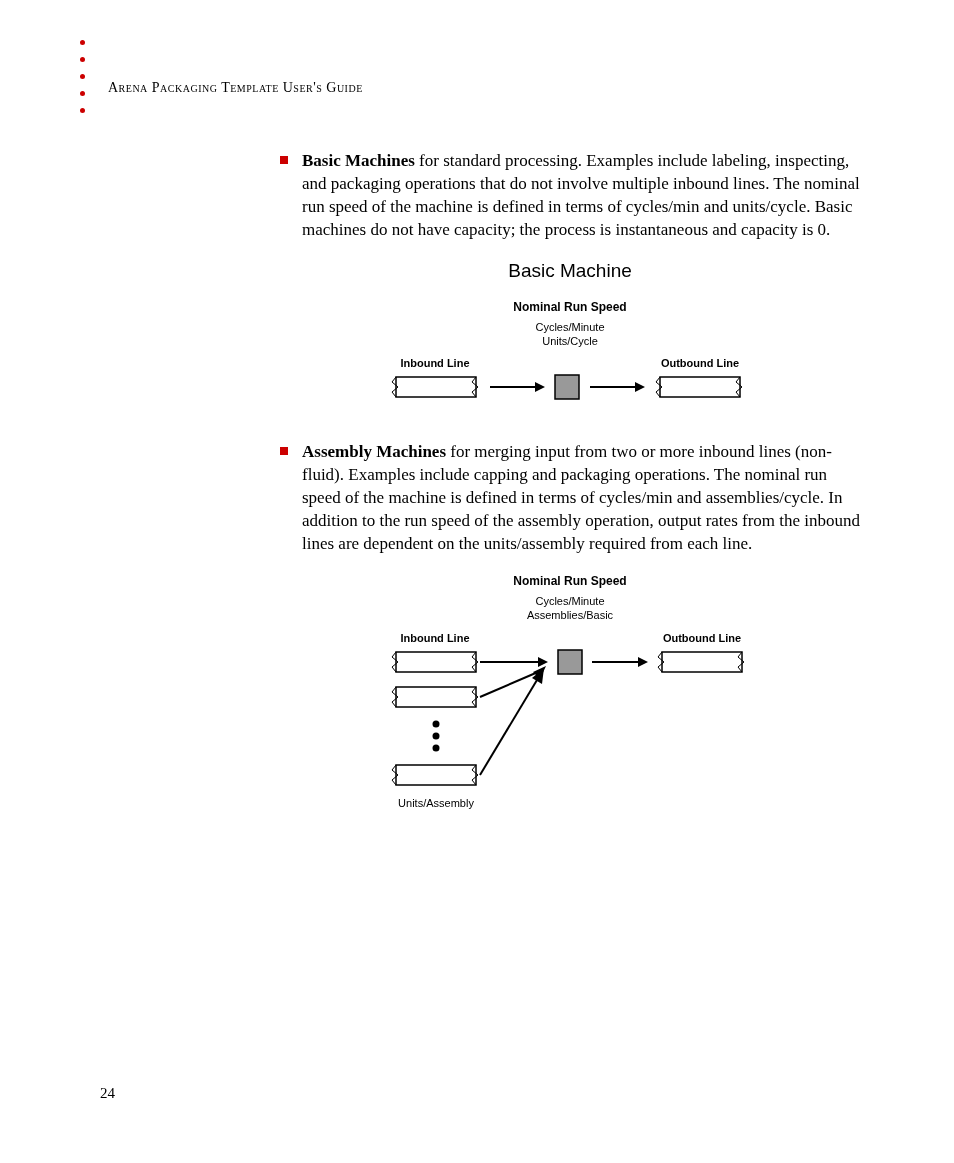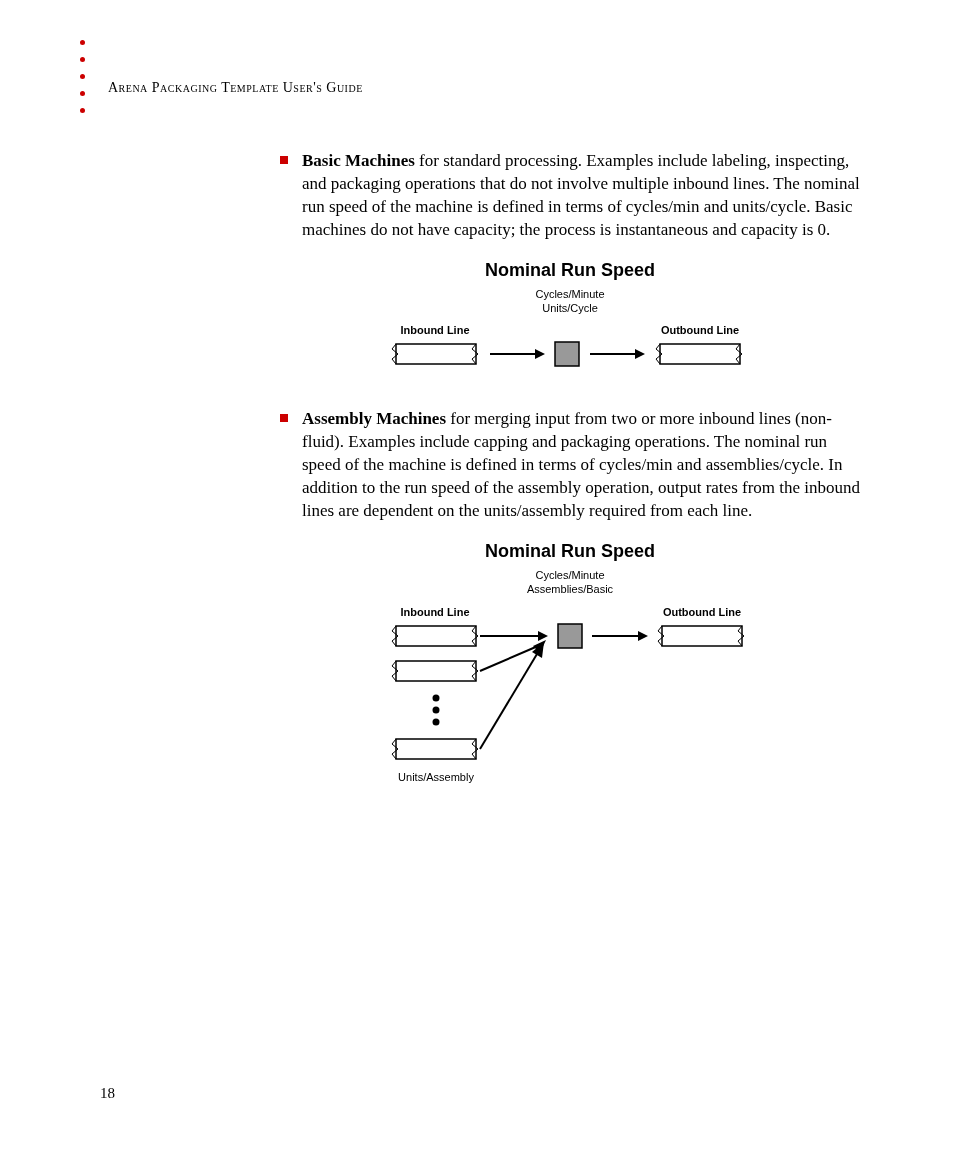--- a/index.html
+++ b/index.html
@@ -65,21 +65,21 @@
     text-align: center;
     margin: 18px 0 24px 0;
     font-family: Arial, Helvetica, sans-serif;
   }
   .fig-title {
     font-size: 19px;
     margin-bottom: 18px;
   }
   .fig-sub {
     font-weight: bold;
-    font-size: 18px;
+    font-size: 12px;
     margin-bottom: 6px;
   }
   .fig-small {
     font-size: 11px;
     line-height: 1.3;
     margin-bottom: 6px;
   }
   .fig-canvas {
     position: relative;
     margin: 9px auto;
@@ -107,20 +107,21 @@
 <div class="content">
 
   <div class="bullet-item">
     <div class="bullet-sq"></div>
     <div class="bullet-text">
       <b>Basic Machines</b><span> for standard processing. Examples include labeling, inspecting, and packaging operations that do not involve multiple inbound lines. The nominal run speed of the machine is defined in terms of cycles/min and units/cycle. Basic machines do not have capacity; the process is instantaneous and capacity is 0.</span>
     </div>
   </div>
 
   <div class="figure">
+    <div class="fig-title">Basic Machine</div>
     <div class="fig-sub">Nominal Run Speed</div>
     <div class="fig-small">
       <span>Cycles/Minute</span><br>
       <span>Units/Cycle</span>
     </div>
     <div class="fig-canvas" style="width:360px;height:60px;">
       <svg width="360" height="60">
 
         <text x="45" y="10" font-family="Arial" font-size="11" font-weight="bold" text-anchor="middle">Inbound Line</text>
 
@@ -198,13 +199,13 @@
 
         <rect x="282" y="20" width="80" height="20" fill="#fff" stroke="#000" stroke-width="1.5"></rect>
         <polyline points="282,20 278,25 284,30 278,35 282,40" fill="none" stroke="#000" stroke-width="1"></polyline>
         <polyline points="362,20 358,25 364,30 358,35 362,40" fill="none" stroke="#000" stroke-width="1"></polyline>
       </svg>
     </div>
   </div>
 
 </div>
 
-<div class="pagenum">18</div>
+<div class="pagenum">24</div>
 
 </body></html>

